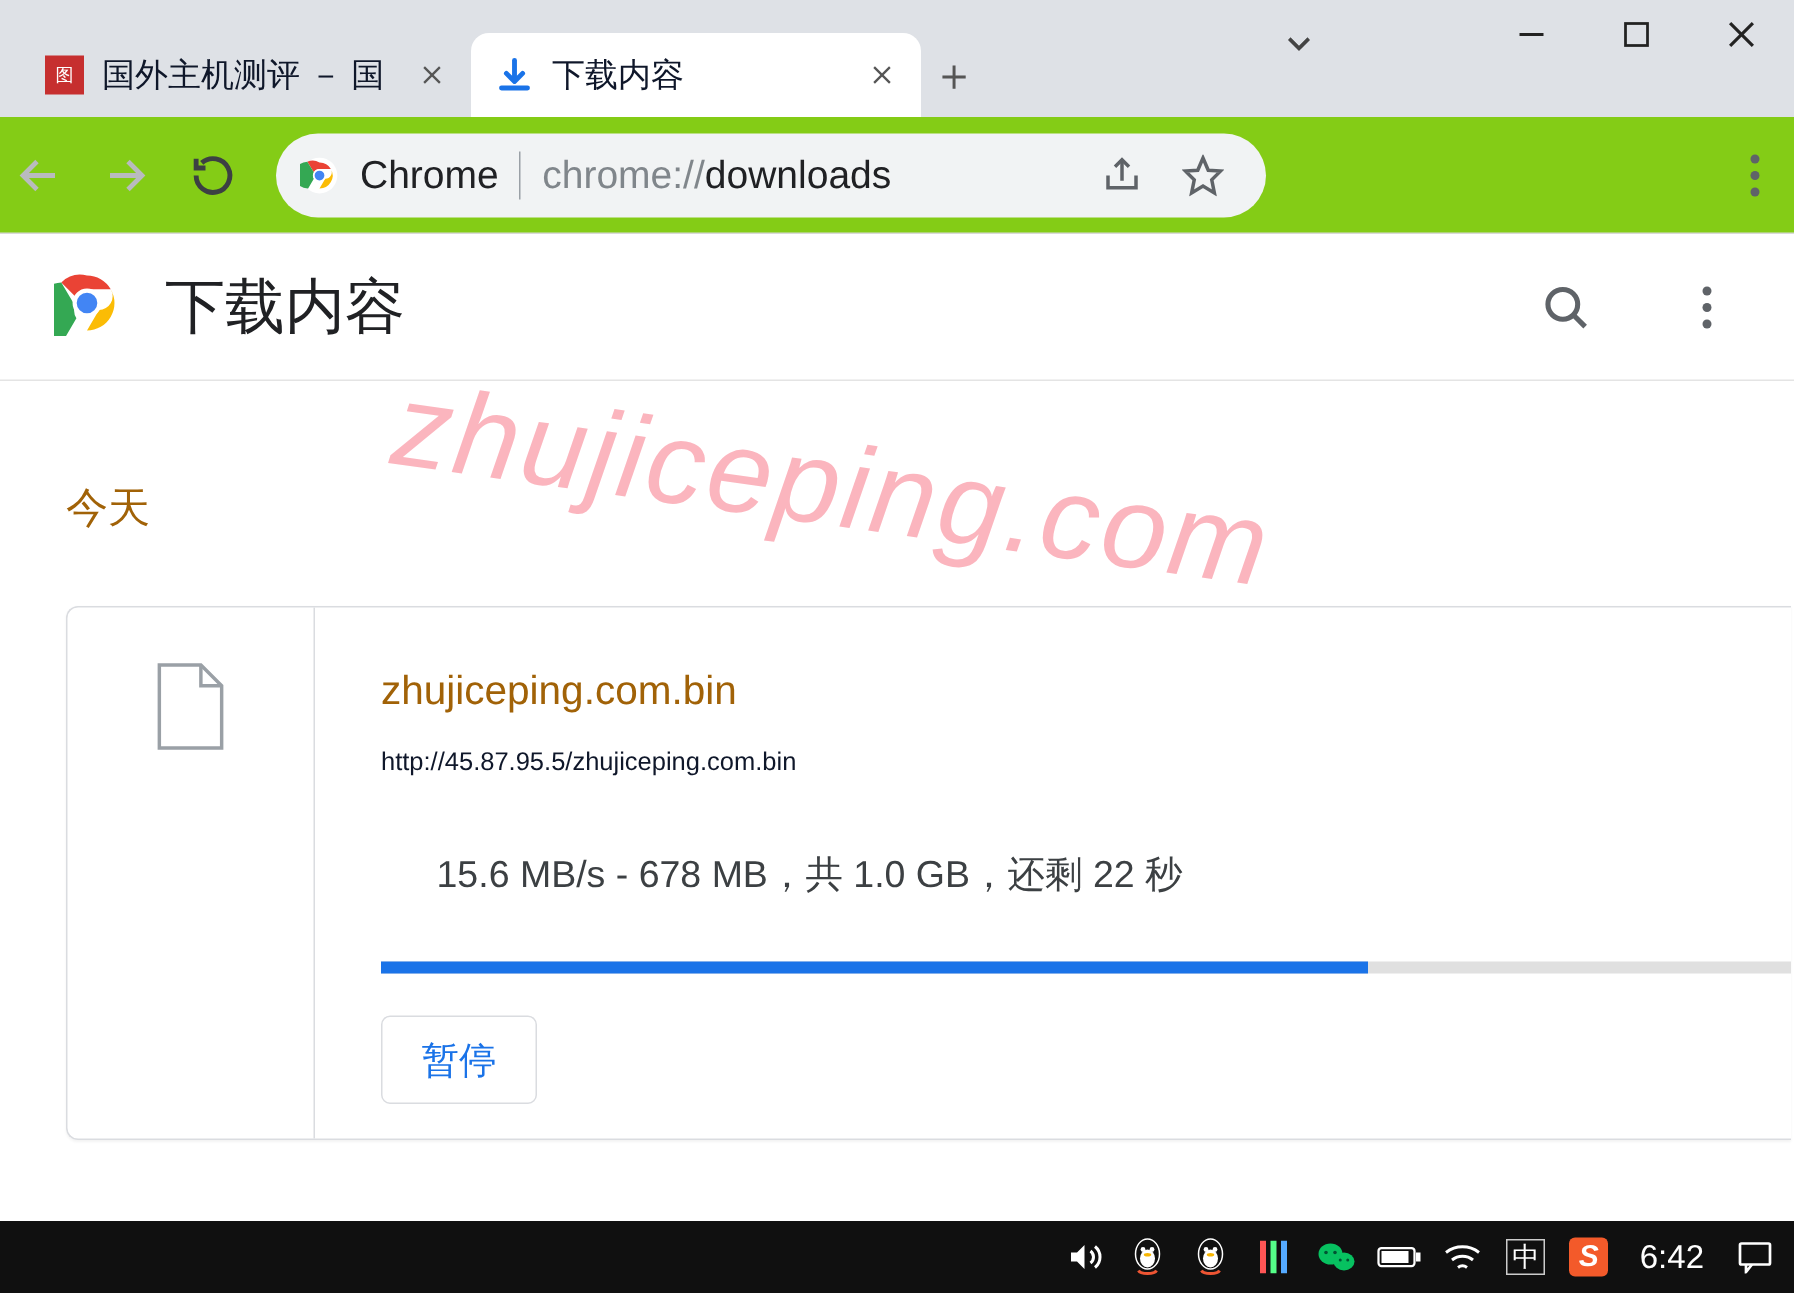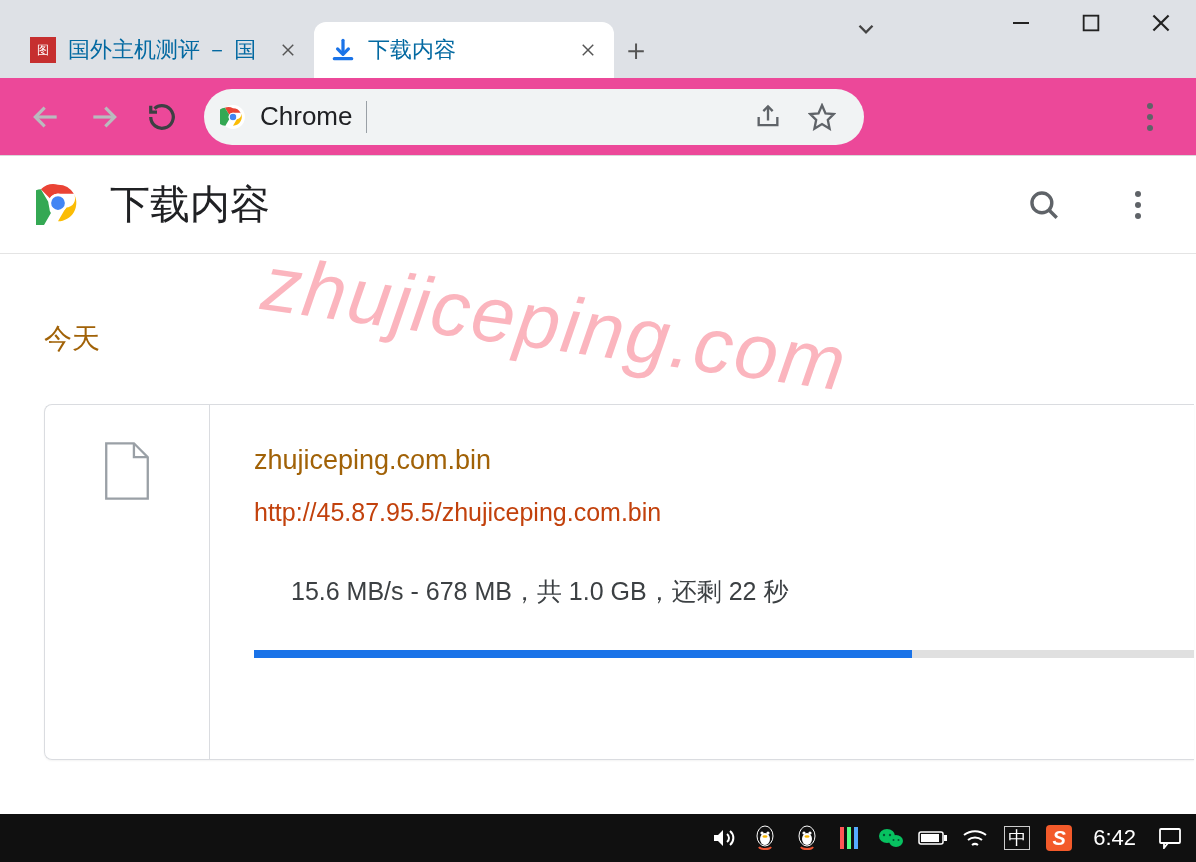--- a/index.html
+++ b/index.html
@@ -54,41 +54,41 @@
       display: flex;
       align-items: center;
       padding: 0 14px 0 16px;
       margin-top: 22px;
       position: relative;
       gap: 12px;
     }
     .tab.inactive { background: transparent; }
     .tab.active { background: #fff; }
     .tab-favicon { width: 26px; height: 26px; flex: 0 0 26px; }
-    .tab-title { flex: 1; font-size: 22px; color: #0369a1; white-space: nowrap; overflow: hidden; }
+    .tab-title { flex: 1; font-size: 22px; color: #0f172a; white-space: nowrap; overflow: hidden; }
     .tab-close {
       width: 24px; height: 24px;
       display:flex; align-items:center; justify-content:center;
       font-size: 20px; color: #555;
     }
     .red-favicon { background:#c62f2f; display:flex; align-items:center; justify-content:center; font-size:12px; color:#fff; }
     .new-tab-btn {
       width: 44px; height: 56px; margin-top: 22px;
       display:flex; align-items:center; justify-content:center;
       font-size: 30px; color:#555;
     }
 
     
     .toolbar {
       height: 78px;
-      background: #ec4899;
+      background: #84cc16;
       border-bottom: 1px solid #d9d9d9;
       display: flex;
       align-items: center;
-      padding: 0 20px;
+      padding: 0 0;
       gap: 6px;
     }
     .nav-btn, .toolbar-icon {
       width: 52px; height: 52px;
       display:flex; align-items:center; justify-content:center;
       color: #5f6368;
     }
     .nav-btn.disabled { color: #b9bbbe; }
     .omnibox {
       flex: 0 0 660px;
@@ -159,21 +159,21 @@
       display:flex; justify-content:center;
       padding-top: 36px;
     }
     .file-icon { width: 48px; height: 60px; }
     .card-body {
       flex: 1;
       padding: 40px 0 0 44px;
       position: relative;
     }
     .file-name { font-size: 27px; color:#a16207; }
-    .file-url  { font-size: 25px; color:#c2410c; margin-top: 22px; }
+    .file-url  { font-size: 17px; color:#0f172a; margin-top: 22px; }
     .file-status { font-size: 25px; color:#3c4043; margin-top: 48px; margin-left: 37px; }
     .progress-track {
       height: 8px; background:#e0e0e0; margin-top: 42px; width: 940px;
       position: relative;
     }
     .progress-fill {
       position:absolute; left:0; top:0; height:100%; background:#1a73e8;
     }
     .card-actions { margin-top: 28px; display:flex; gap: 20px; }
     .pill-btn {
@@ -305,20 +305,23 @@
         <path d="M24 8a16 16 0 0 1 14 8H24a8 8 0 0 0-7 4l-8-13A16 16 0 0 1 24 8z" fill="#EA4335"></path>
         <path d="M9 7l8 13a8 8 0 0 0 0 8l-7 12A16 16 0 0 1 9 7z" fill="#34A853"></path>
         <path d="M38 16a16 16 0 0 1-14 24l7-12a8 8 0 0 0 7-12z" fill="#FBBC05"></path>
         <circle cx="24" cy="24" r="7" fill="#4285F4"></circle>
         <circle cx="24" cy="24" r="7" fill="none" stroke="#fff" stroke-width="2"></circle>
       </svg>
     </div>
     <div class="omnibox-text">
       <span class="url-dark">Chrome</span>
       <span class="omnibox-divider"></span>
+      <span>
+        <span class="url-gray">chrome://</span><span class="url-dark">downloads</span>
+      </span>
     </div>
     <div class="trailing-icons">
       <div class="toolbar-icon">
         <svg width="28" height="28" viewBox="0 0 24 24" fill="none" stroke="#5f6368" stroke-width="2">
             <path d="M4 12v7h16v-7"></path>
             <path d="M12 3v12"></path>
             <path d="M8 7l4-4 4 4"></path>
           </svg>
       </div>
       <div class="toolbar-icon">
@@ -379,20 +382,21 @@
       </div>
     </div>
     <div class="card-body">
       <div class="file-name">zhujiceping.com.bin</div>
       <div class="file-url">http://45.87.95.5/zhujiceping.com.bin</div>
       <div class="file-status">15.6 MB/s - 678 MB，共 1.0 GB，还剩 22 秒</div>
       <div class="progress-track">
         <div class="progress-fill" id="progress-fill" style="width: 70%;"></div>
       </div>
       <div class="card-actions">
+        <button class="pill-btn">暂停</button>
       </div>
     </div>
   </div>
 </div>
 
 <div class="watermark">zhujiceping.com</div>
 
 <div class="taskbar">
   <div class="tray-icon">
     <svg width="24" height="24" viewBox="0 0 24 24" fill="none" stroke="#fff" stroke-width="2">

